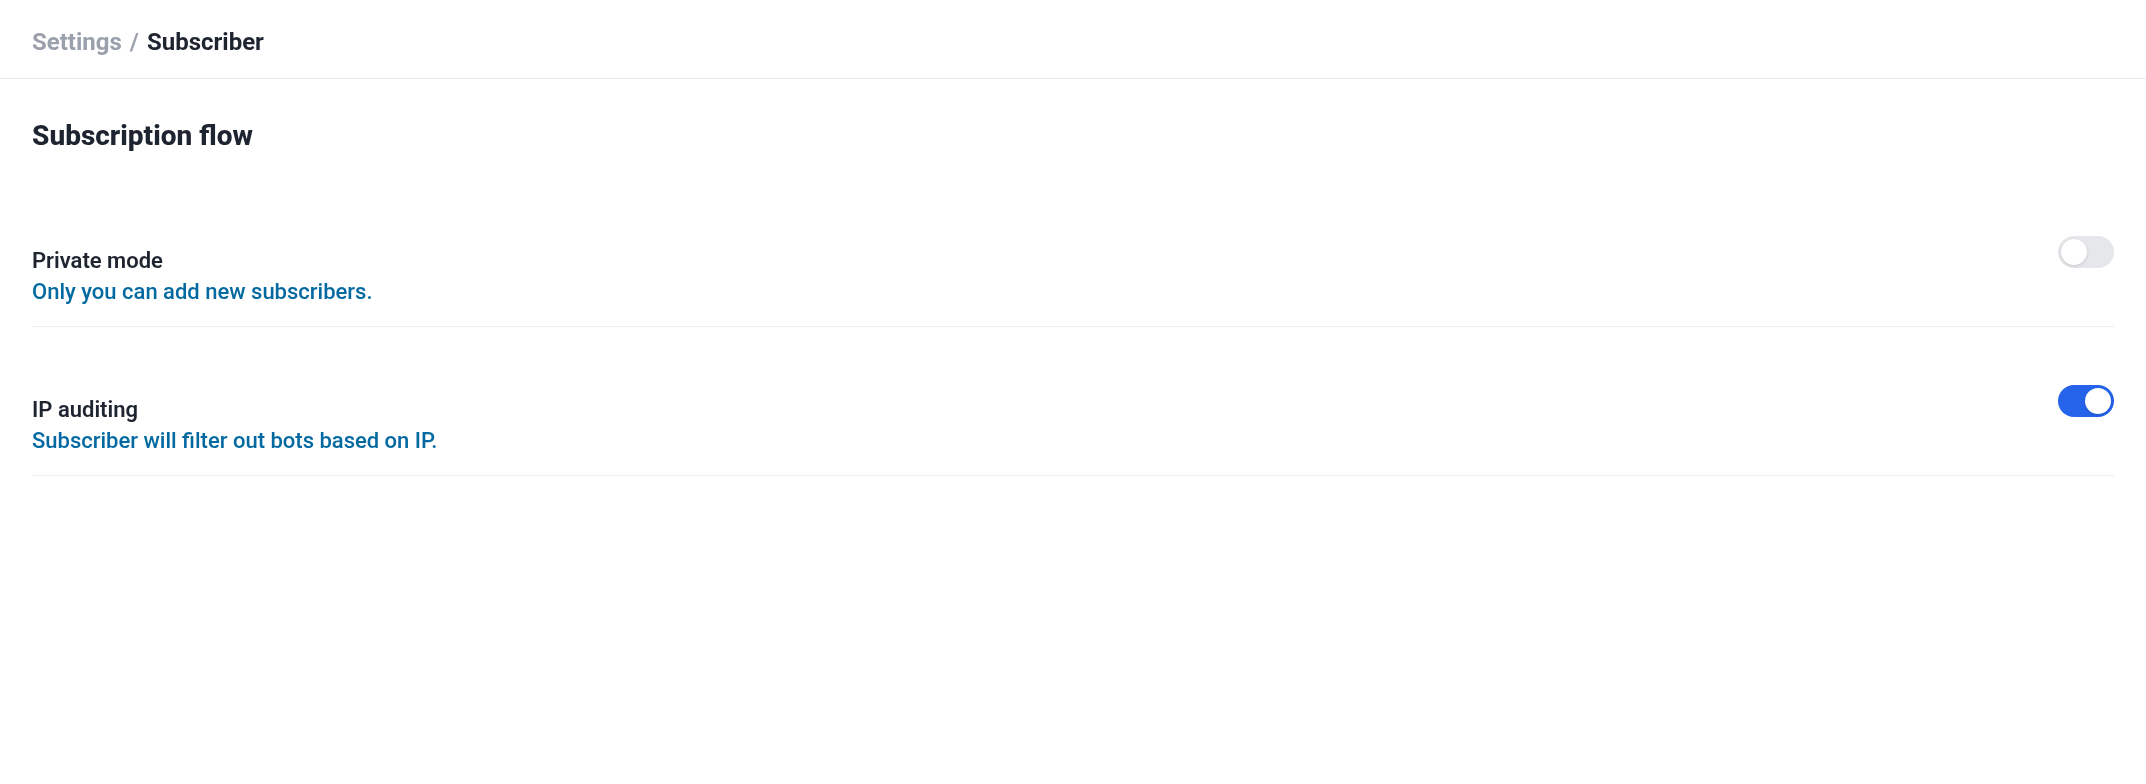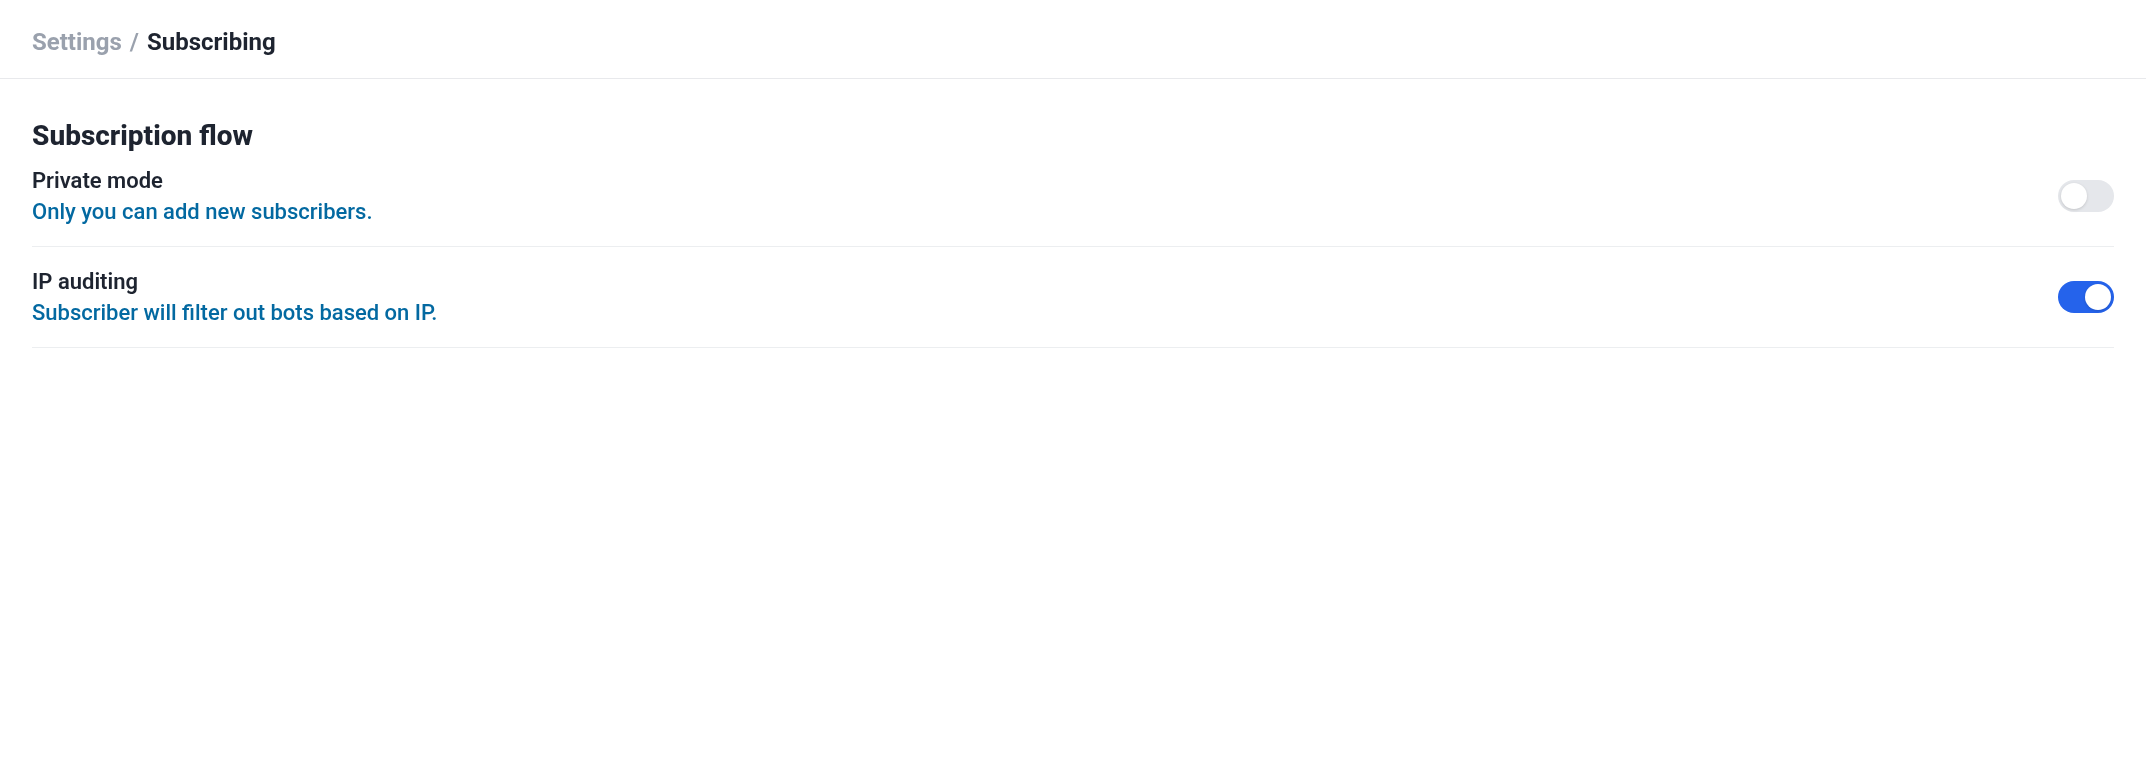--- a/index.html
+++ b/index.html
@@ -33,21 +33,21 @@
     .breadcrumb-current {
       color: #1e2430;
     }
     .content {
       padding: 40px 32px 0 32px;
     }
     .section-title {
       font-size: 28px;
       font-weight: 800;
       color: #1e2430;
-      margin-bottom: 16px;
+      margin-bottom: 48px;
     }
     .setting-row {
       display: flex;
       align-items: center;
       justify-content: space-between;
       padding: 22px 0;
       border-bottom: 1px solid #eceef0;
       position: relative;
     }
     .setting-row:first-of-type {
@@ -97,29 +97,30 @@
       left: 3px;
     }
     .toggle.on .toggle-knob {
       left: 27px;
     }
     .setting-title-wrap {
       display: flex;
       align-items: flex-start;
       gap: 32px;
       position: relative;
+      margin-top: 48px;
     }
   </style>
 </head>
 <body>
 
 <div class="breadcrumb">
   <span class="breadcrumb-parent">Settings</span>
   <span class="breadcrumb-sep">/</span>
-  <span class="breadcrumb-current">Subscribing</span>
+  <span class="breadcrumb-current">Subscriber</span>
 </div>
 
 <div class="content">
   <h1 class="section-title">Subscription flow</h1>
   <div id="settings-list">
       <div class="setting-row">
         <div class="setting-text">
           <div class="setting-title-wrap">
             <div class="setting-title">Private mode</div>
           </div>

